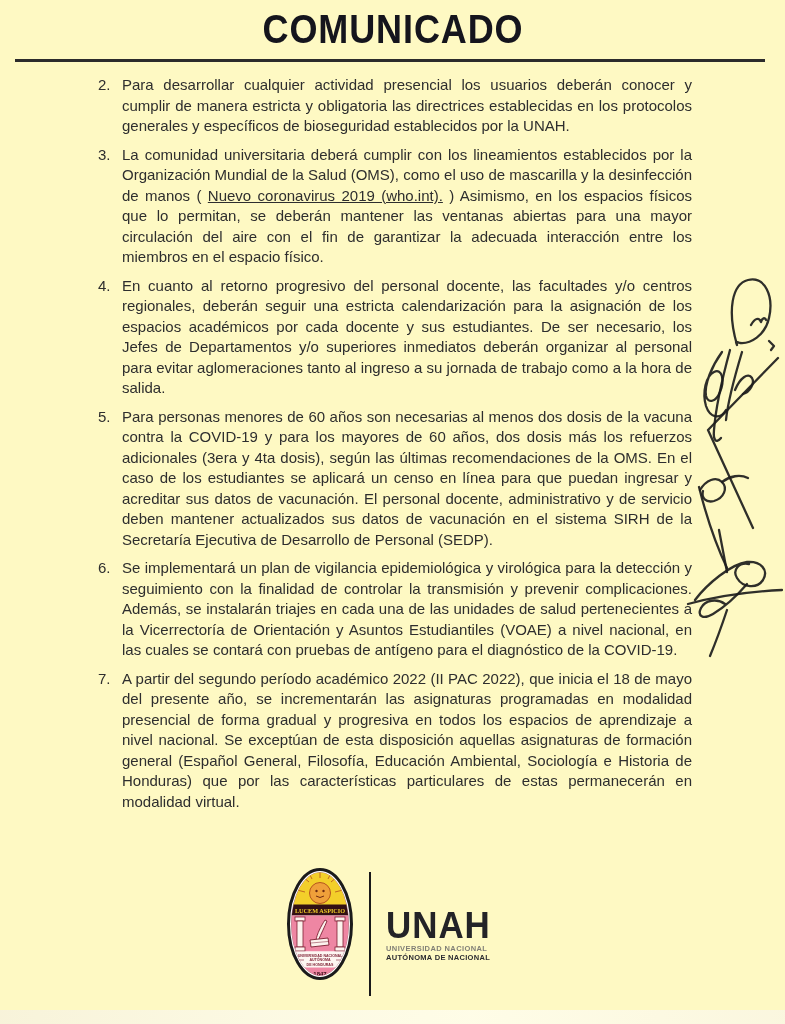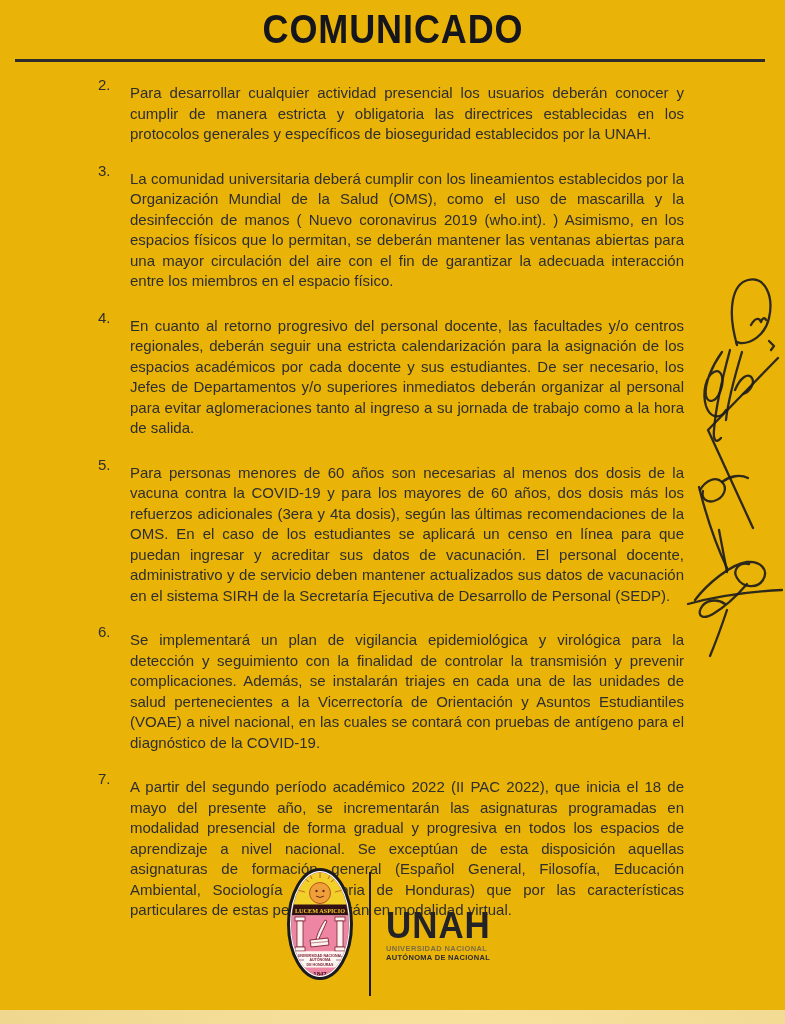--- a/index.html
+++ b/index.html
@@ -1,19 +1,19 @@
 <!DOCTYPE html>
 <html><head>
 <meta charset="utf-8">
 <style>
   html,body{margin:0;padding:0;background:#ffffff;}
   .page{
     position:relative;
     width:785px;height:1024px;
-    background:#eab308;
+    background:#fef9c3;
     font-family:"Liberation Sans", sans-serif;
     color:#2e2e2e;
     overflow:hidden;
   }
   
   .scan-edge{
     position:absolute;left:0;bottom:0;width:100%;height:14px;
     background:linear-gradient(90deg,#f3efe9 0%,#fbfaf8 35%,#ffffff 60%,#f8f5f1 100%);
     opacity:.6;
   }
@@ -27,24 +27,24 @@
     line-height:46px;
   }
   .rule{
     position:absolute;top:59px;left:15px;width:750px;height:3px;
     background:#2c2c2c;border:none;margin:0;
   }
   .content{position:absolute;top:75px;left:98px;width:594px;}
   .item{display:flex;margin:0 0 8px 0;}
   .num{flex:none;width:24px;font-size:15px;line-height:20.5px;}
   .txt{
-    flex:1;margin:8px;font-size:15px;line-height:20.5px;
+    flex:1;margin:0;font-size:15px;line-height:20.5px;
     text-align:justify;
   }
-  .doc-link{color:#2e2e2e;cursor:pointer;}
+  .doc-link{color:#2e2e2e;text-decoration:underline;cursor:pointer;}
   
   .footer{position:absolute;top:868px;left:287px;display:flex;align-items:flex-start;}
   .seal{flex:none;}
   .v-divider{flex:none;width:2px;height:124px;background:#1a1a1a;margin:4px 15px 0 16px;}
   .wordmark-block{flex:none;padding-top:44px;}
   .wordmark{
     font-size:36px;font-weight:bold;color:#232327;
     line-height:28px;letter-spacing:1px;
     transform:scaleX(.97);transform-origin:left;
   }

